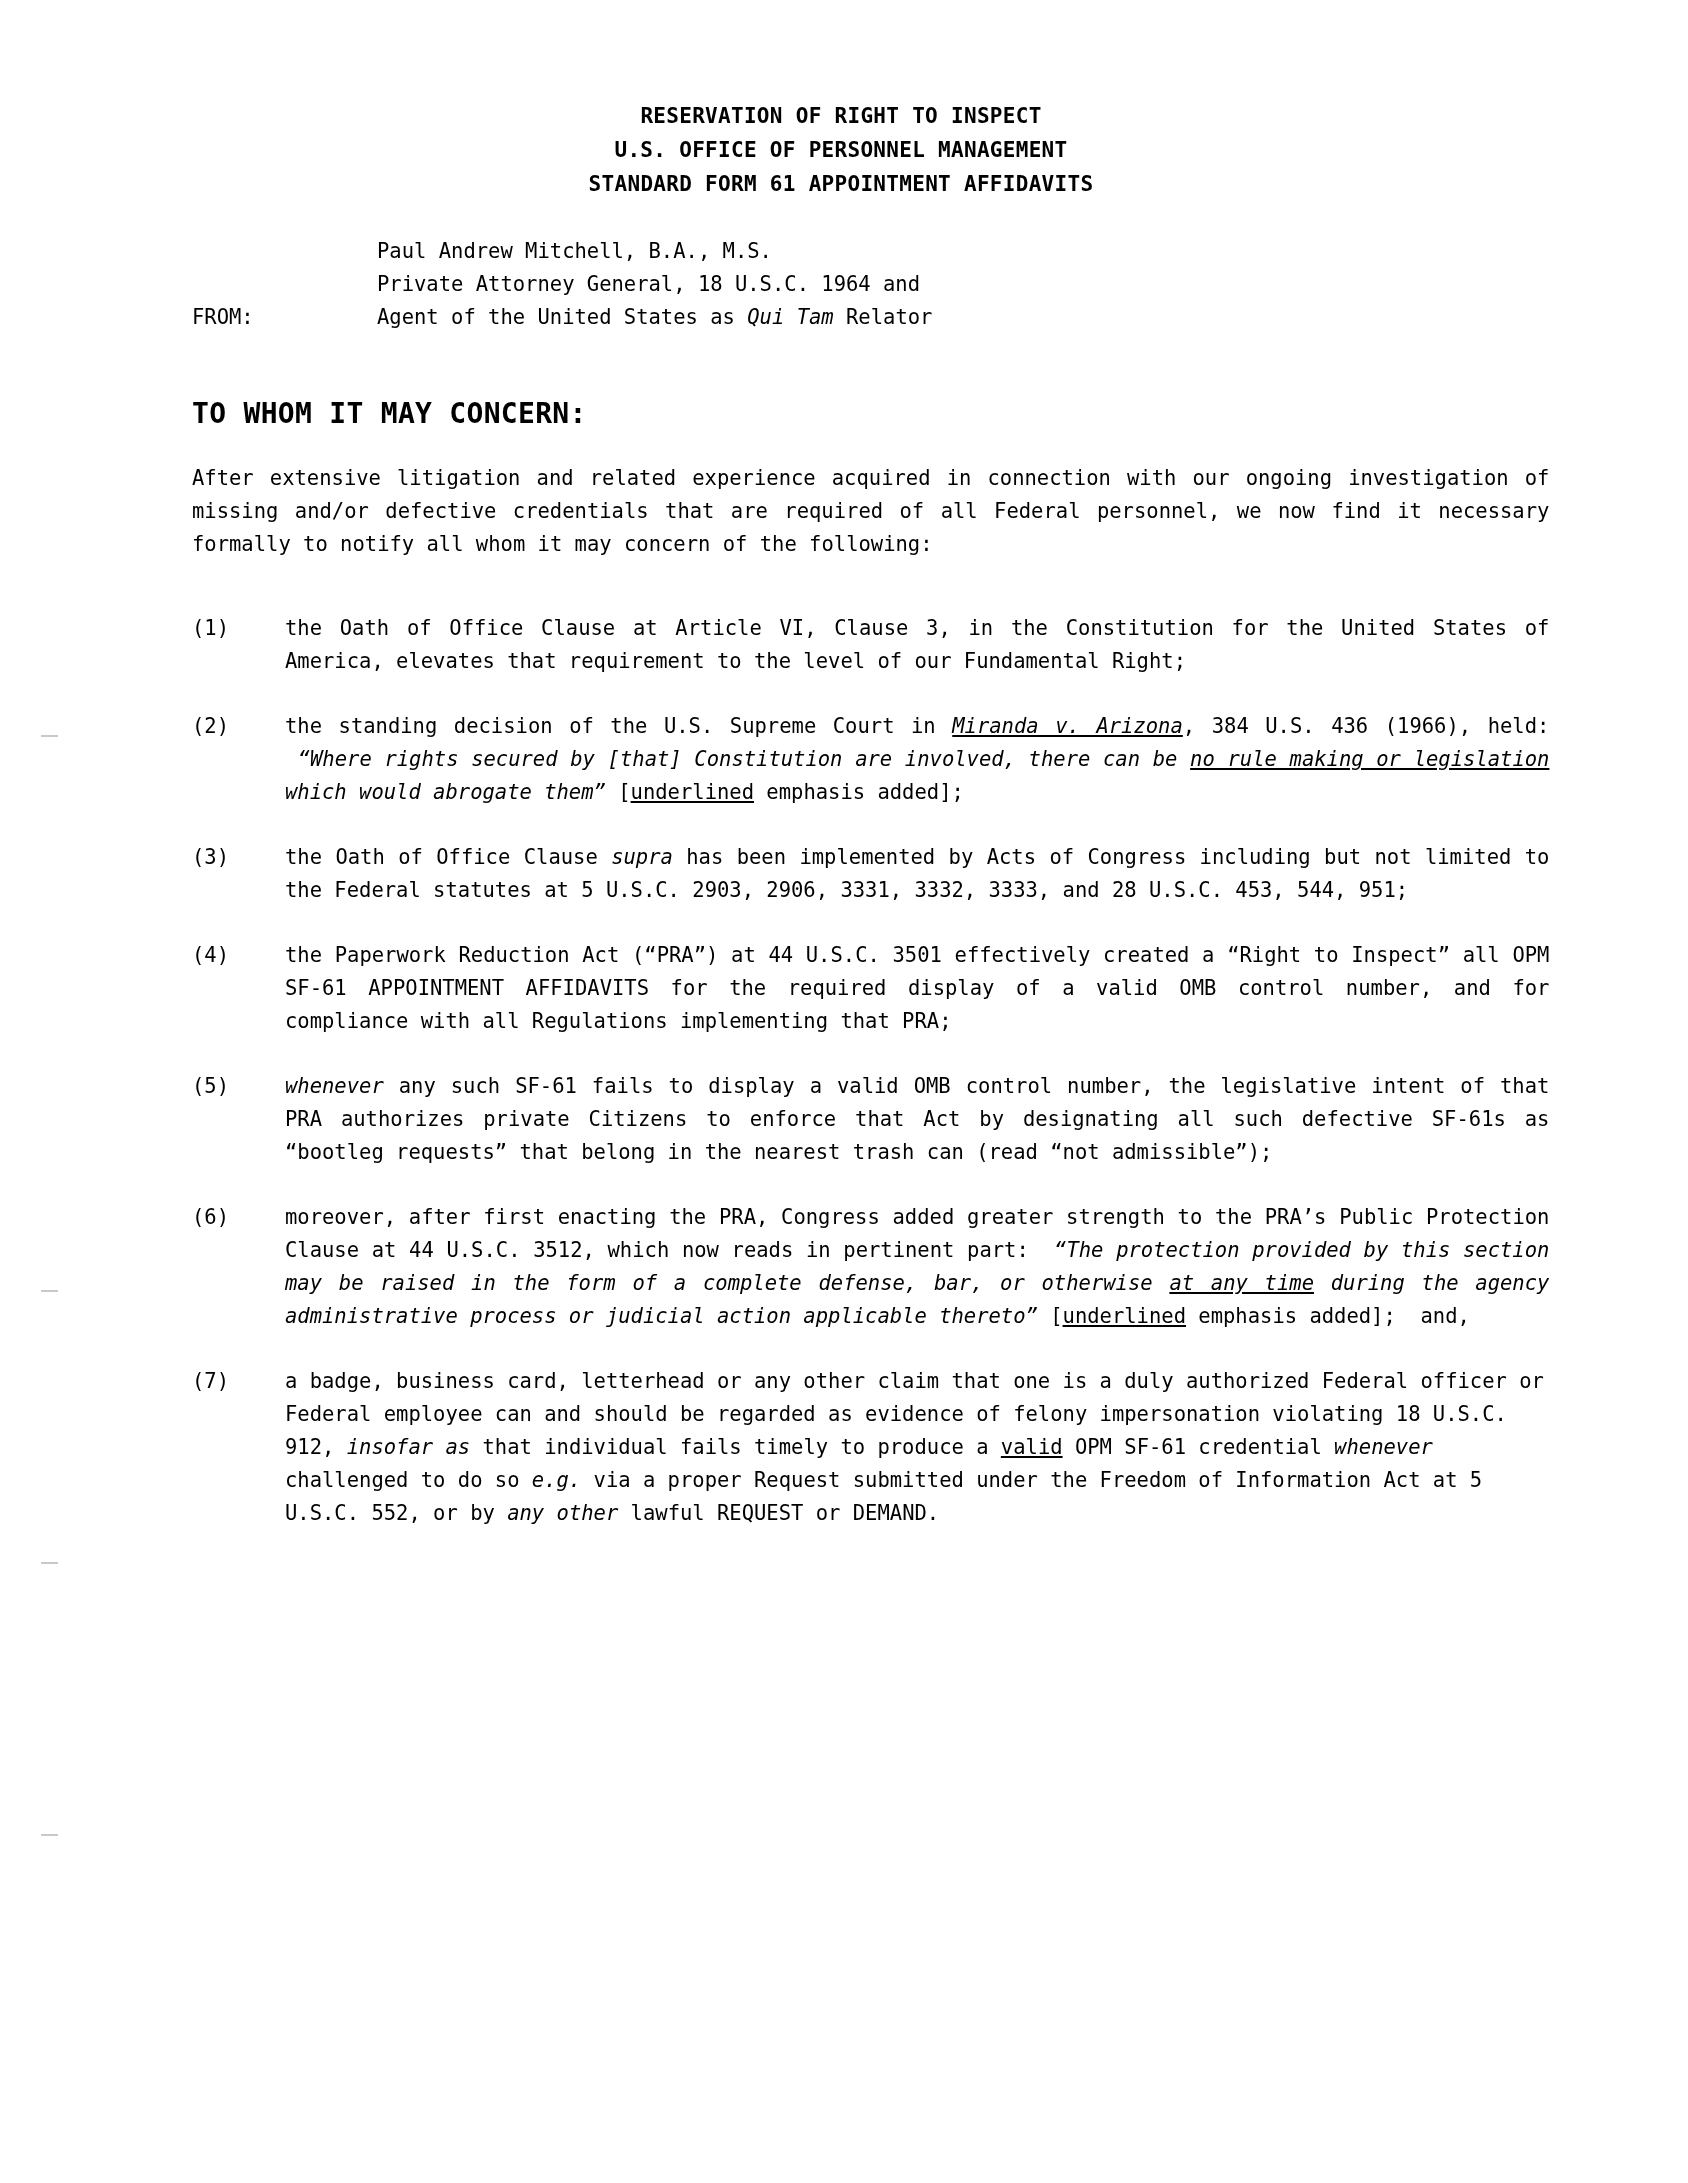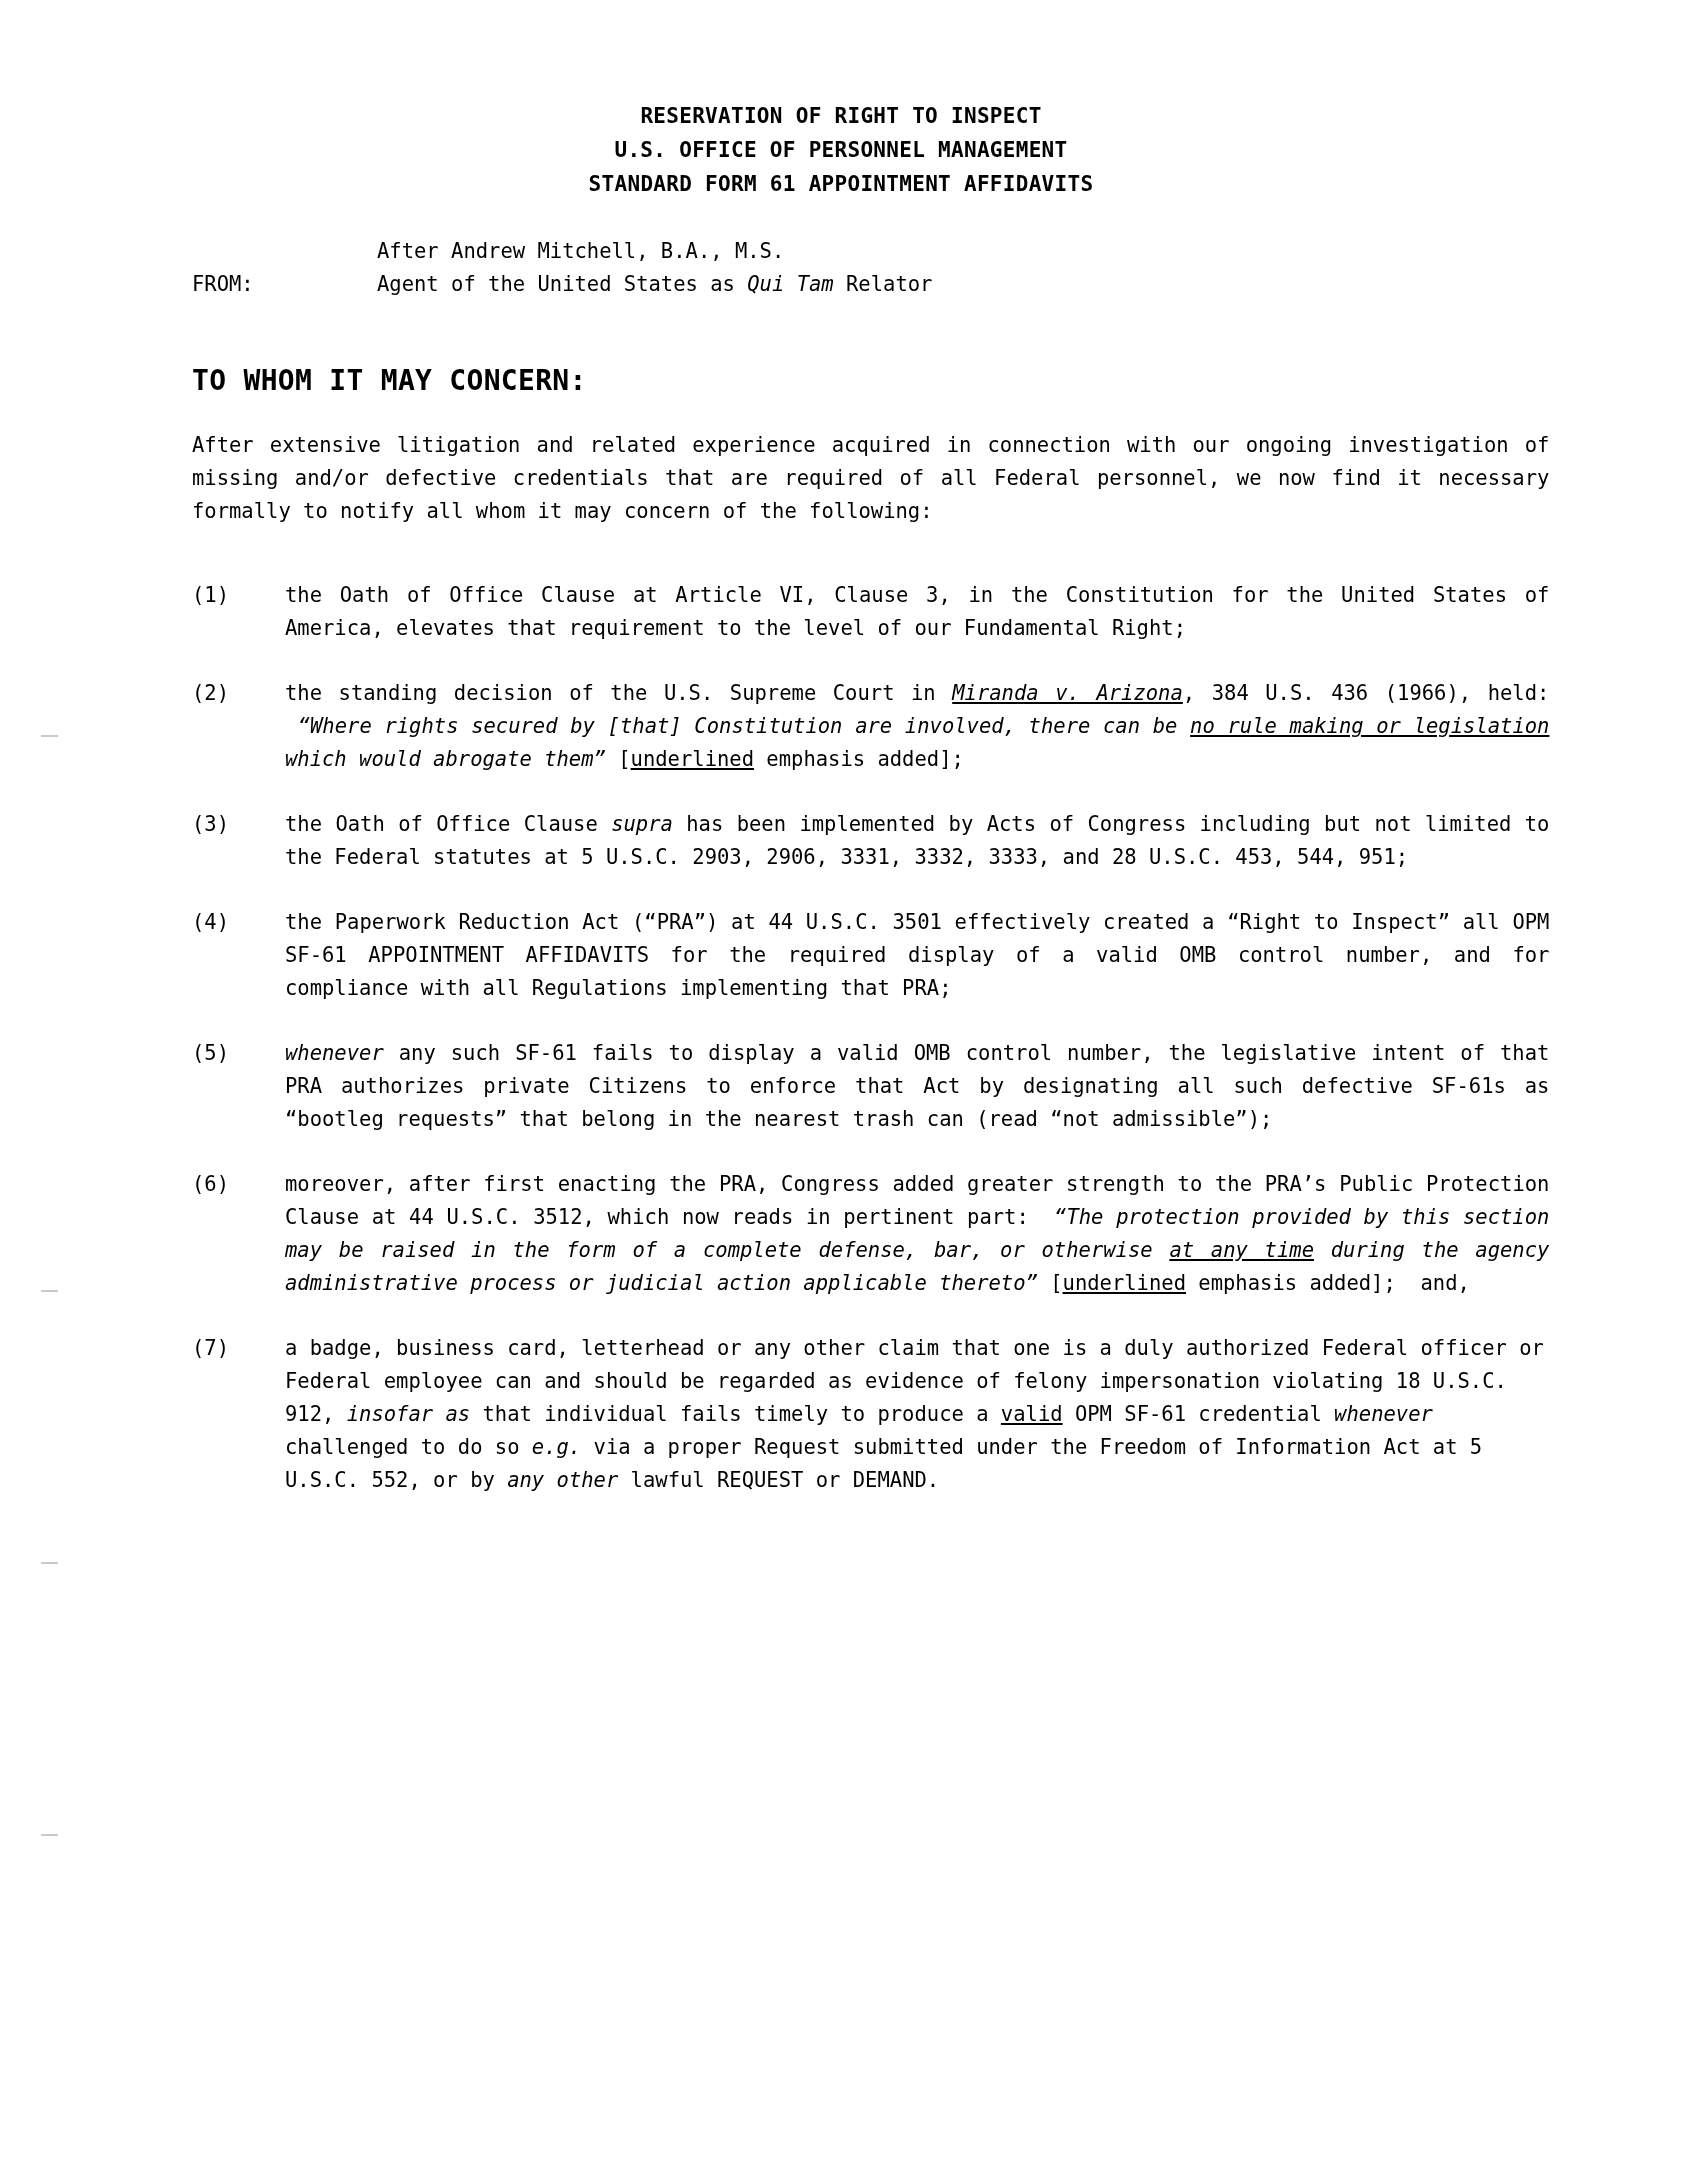--- a/index.html
+++ b/index.html
@@ -104,21 +104,22 @@
   <div class="doc-title">
     <div>RESERVATION OF RIGHT TO INSPECT</div>
     <div>U.S. OFFICE OF PERSONNEL MANAGEMENT</div>
     <div>STANDARD FORM 61 APPOINTMENT AFFIDAVITS</div>
   </div>
 
   <div class="meta-block">
     <div class="meta-row">
       <div class="meta-label">FROM:</div>
       <div class="meta-value">
-        <div>After Andrew Mitchell, B.A., M.S.</div>
+        <div>Paul Andrew Mitchell, B.A., M.S.</div>
+        <div>Private Attorney General, 18 U.S.C. 1964 and</div>
         <div>Agent of the United States as <i>Qui Tam</i> Relator</div>
       </div>
     </div>
 
     <div class="meta-gap"></div>
 
   </div>
 
   <div class="concern">TO WHOM IT MAY CONCERN:</div>
 

